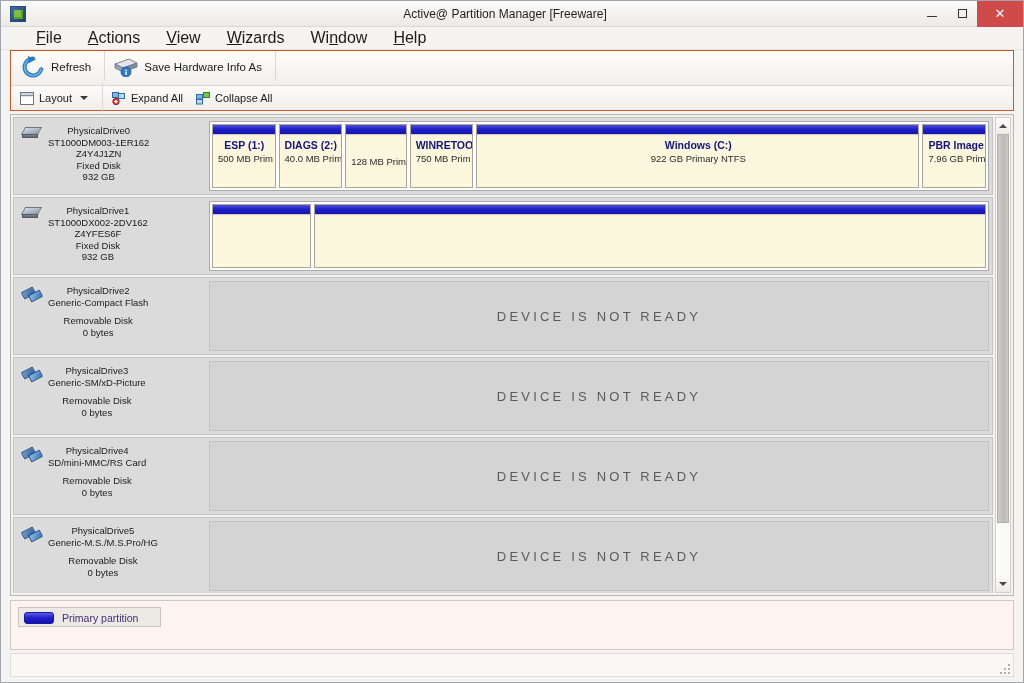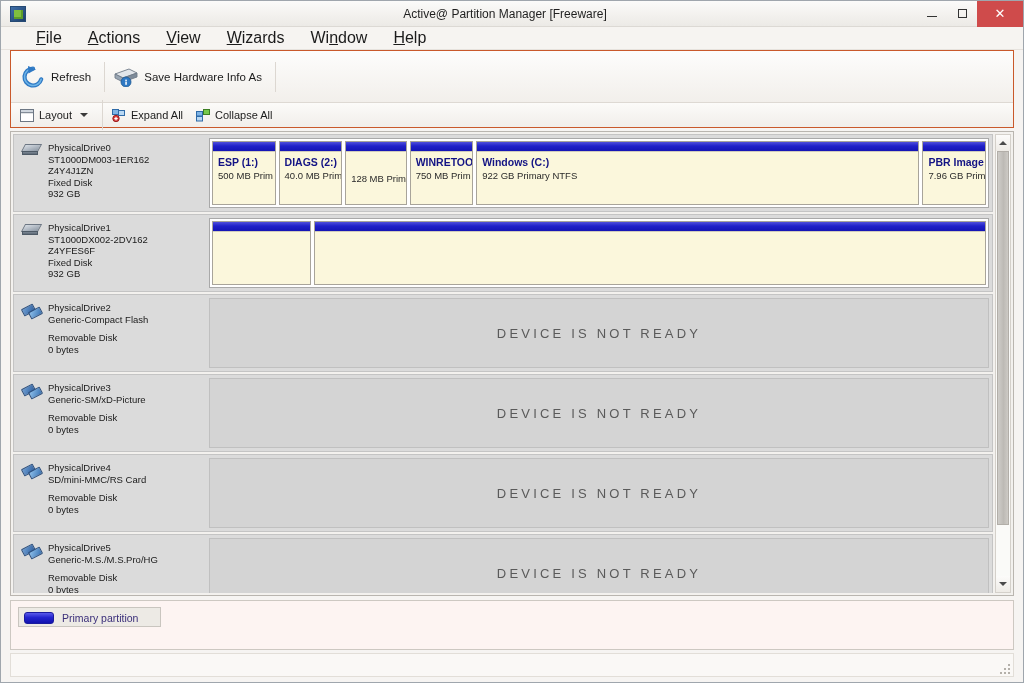--- a/index.html
+++ b/index.html
@@ -97,23 +97,22 @@
   .menu-item u { text-decoration: underline; }
 
   
   .toolbar-wrap {
     margin: 0 9px;
     border: 1px solid #c9592b;
     border-top-width: 1px;
     background: #fcfbfa;
   }
   .toolbar-main {
-    height: 52px;
-    display: flex;
-    align-items: center;
+    height: 35px;
+    display: flex;
     background: linear-gradient(to bottom,#fdfdfc,#f2efeb);
     border-bottom: 1px solid #ded9d3;
     padding-left: 6px;
   }
   .tbtn {
     display: flex; align-items: center;
     height: 31px;
     padding: 0 10px 0 4px;
     gap: 6px;
     font-size: 11.5px;
@@ -171,20 +170,21 @@
     min-height: 0;
     overflow: hidden;
     background: #f3f1ee;
     padding: 2px;
   }
   .disk-list {
     flex: 1;
     min-width: 0;
     overflow: hidden;
     position: relative;
+    text-align: center;
   }
 
   .disk-row {
     display: flex;
     height: 78px;
     margin-bottom: 2px;
     background: #dbdbdb;
     border: 1px solid #c4c4c4;
     position: relative;
   }

